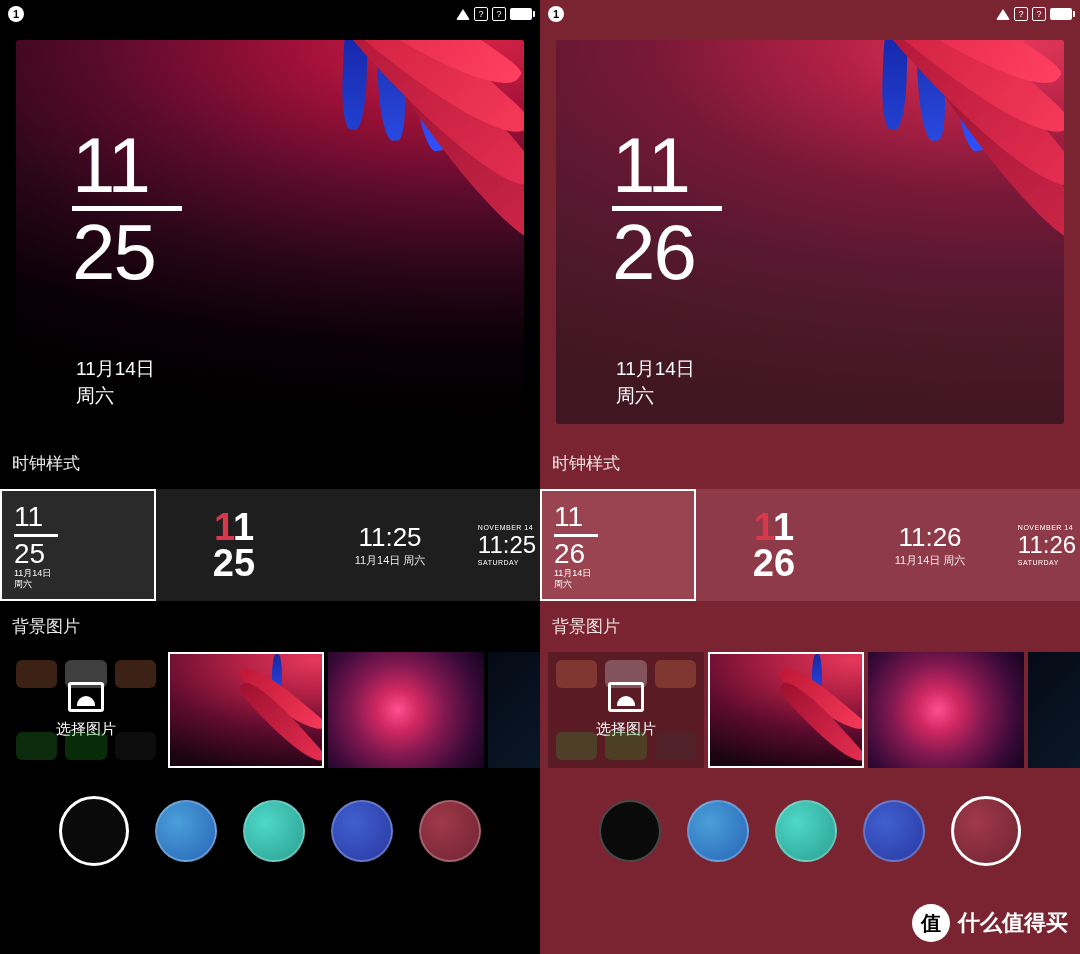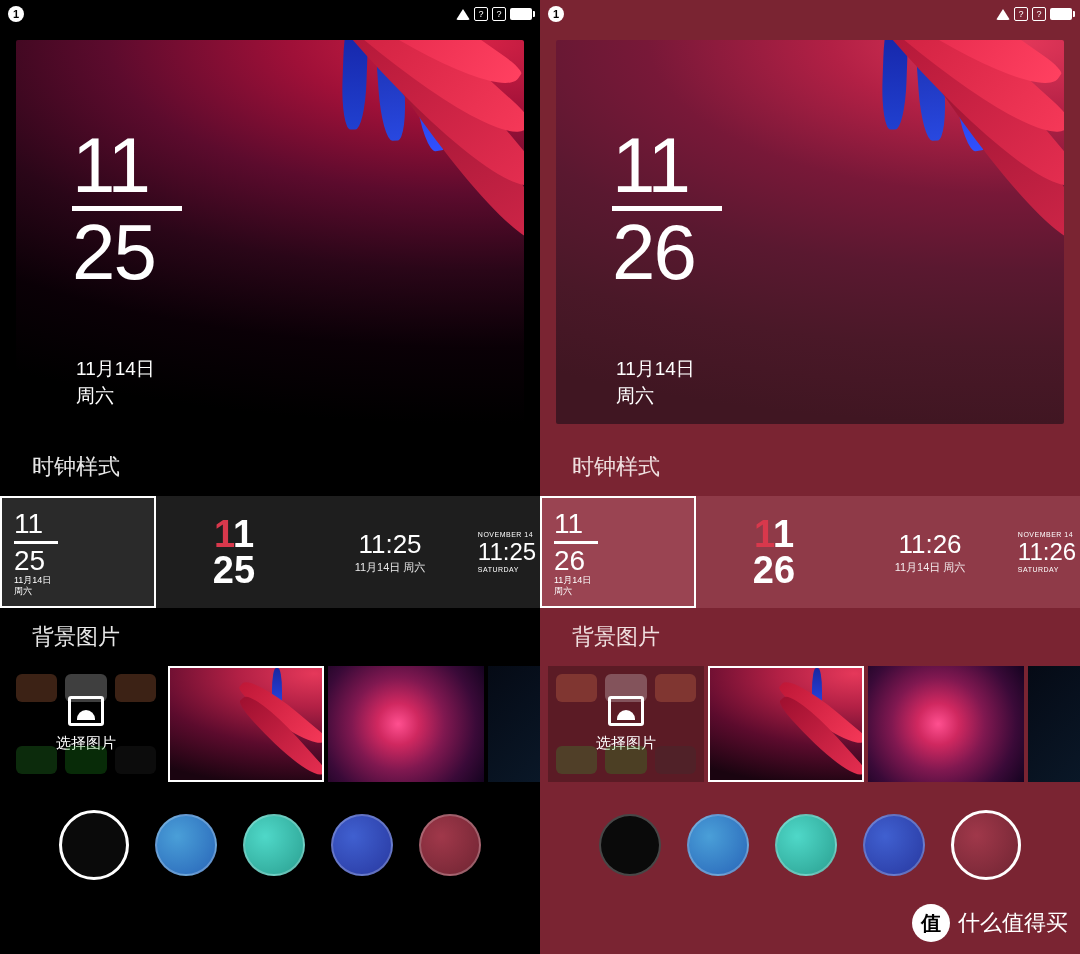--- a/index.html
+++ b/index.html
@@ -38,21 +38,21 @@
     .fb1 { width:30px; height:140px; top:0; right:150px; background:linear-gradient(180deg,#1a30c0,#3050ff); transform:rotate(-8deg); border-radius:40%;}
     .fb2 { width:26px; height:130px; top:0; right:185px; background:linear-gradient(180deg,#1828a0,#2848e0); transform:rotate(-4deg); border-radius:40%;}
     .fb3 { width:24px; height:120px; top:0; right:215px; background:linear-gradient(180deg,#1420a0,#2040d0); transform:rotate(2deg); border-radius:40%;}
     .clock-big {
       position:absolute; top:90px; left:56px; color:#fff; font-weight:300; text-align:left;
     }
     .clock-hour { font-size:78px; line-height:0.9; letter-spacing:-2px; font-weight:400;}
     .clock-line { width:110px; height:5px; background:#fff; margin:6px 0; }
     .clock-min { font-size:78px; line-height:0.9; letter-spacing:-2px; font-weight:400;}
     .clock-date { position:absolute; top:316px; left:60px; color:#fff; font-size:19px; line-height:1.4; font-weight:400;}
-    .section-label { color:#e8e8e8; font-size:22px; padding: 14px 32px 14px; font-weight:400;}
+    .section-label { color:#e8e8e8; font-size:17px; padding: 14px 12px 14px; font-weight:400;}
     .phone-right .section-label { color:#f0e0e0; }
     .style-row { display:flex; height:112px; overflow:hidden; }
     .phone-left .style-row { background:#1e1e1e; }
     .phone-right .style-row { background:#8f3a48; }
     .style-tile { flex:0 0 156px; height:112px; position:relative; display:flex; align-items:center; justify-content:center; color:#fff;}
     .style-tile.sel { border:2px solid #fff; }
     .phone-left .style-tile.sel { background:#2a2a2a; }
     .phone-right .style-tile.sel { background:#9a4452; }
     .tile1-inner { position:absolute; top:12px; left:12px; text-align:left;}
     .tile1-h { font-size:28px; font-weight:500; line-height:1;}
@@ -90,21 +90,21 @@
     .color-row { display:flex; justify-content:center; gap:26px; padding: 28px 0 0;}
     .color-circle { width:62px; height:62px; border-radius:50%; border:2px solid rgba(255,255,255,.25); cursor:pointer;}
     .color-circle.sel { border:3px solid #fff; width:70px; height:70px; margin-top:-4px;}
     .c-black { background:#0a0a0a;}
     .c-blue1 { background: radial-gradient(circle at 35% 35%, #4a9fd8, #2865b8);}
     .c-teal { background: radial-gradient(circle at 35% 35%, #4fd8c8, #2a9f90);}
     .c-blue2 { background: radial-gradient(circle at 35% 35%, #4060d0, #2838a0);}
     .c-red { background: radial-gradient(circle at 35% 35%, #a0384a, #6f2432);}
     .watermark { position:absolute; bottom:12px; right:12px; display:flex; align-items:center; gap:8px; color:#fff; z-index:100;}
     .wm-circle { width:38px; height:38px; border-radius:50%; background:#fff; color:#000; display:flex; align-items:center; justify-content:center; font-size:20px; font-weight:bold;}
-    .wm-text { font-size:22px; font-weight:400;}
+    .wm-text { font-size:22px; font-weight:700;}
   </style>
 </head>
 <body>
 
 <div class="phone phone-left">
   <div class="status-bar">
     <div class="status-circle">1</div>
     <div class="status-right">
       <div class="wifi-icon"></div>
       <div class="sig-box">?</div>

